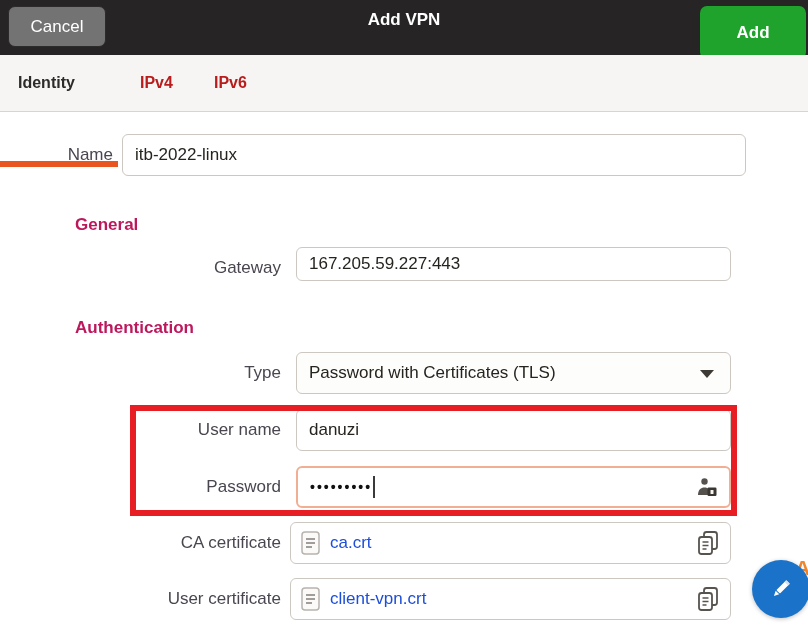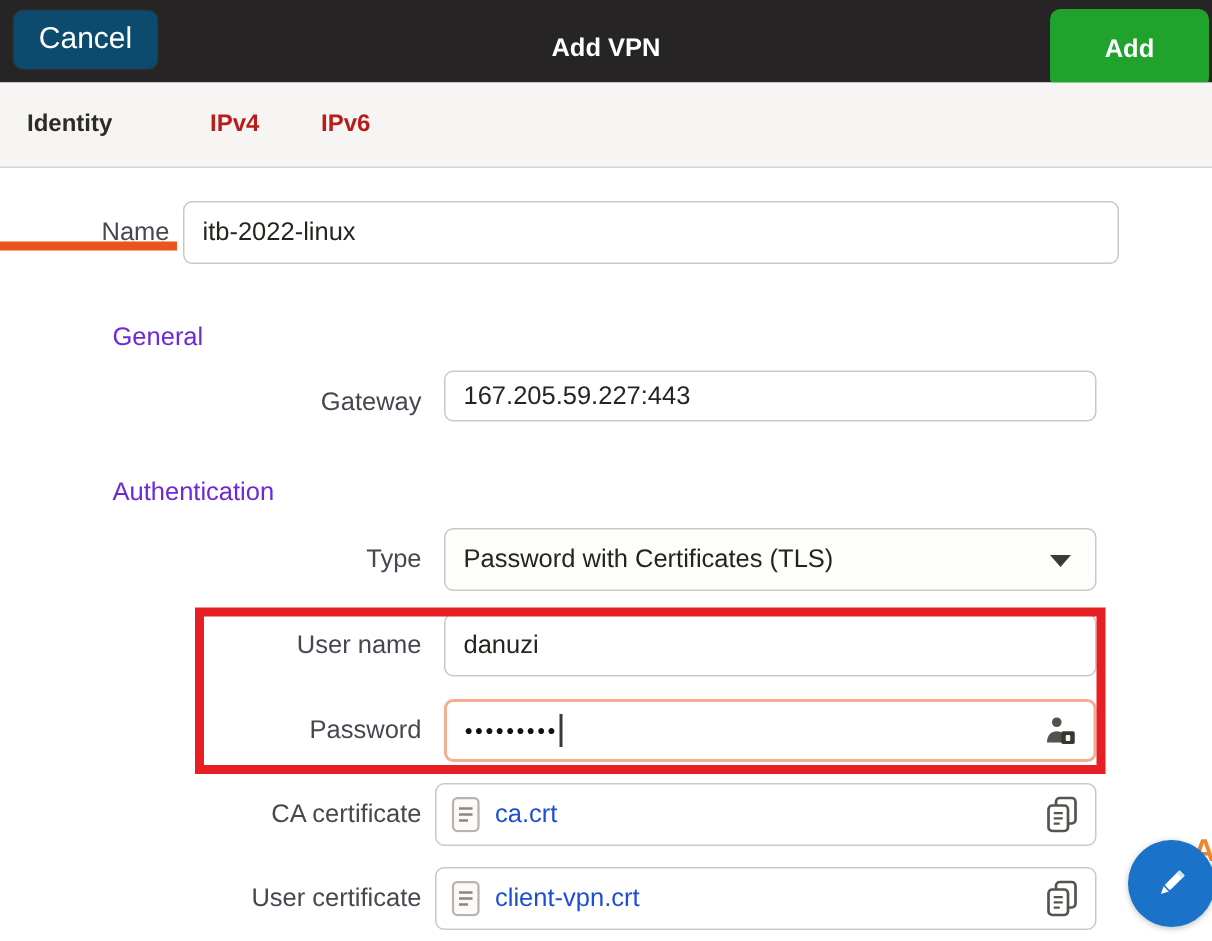--- a/index.html
+++ b/index.html
@@ -9,28 +9,28 @@
     background:#ffffff; position:relative;
     -webkit-font-smoothing:antialiased;
   }
   
   .headerbar {
     position:absolute; left:0; top:0; width:808px; height:55px;
     background:#262424; display:flex; align-items:center;
   }
   .btn-cancel {
     position:absolute; left:8px; top:6px; width:98px; height:41px;
-    background:#0c4a6e; border:1px solid #2d2b2a; border-radius:7px;
-    color:#ffffff; font-size:20px; display:flex; align-items:center; justify-content:center;
+    background:#737373; border:1px solid #2d2b2a; border-radius:7px;
+    color:#ffffff; font-size:17px; display:flex; align-items:center; justify-content:center;
     cursor:pointer;
   }
   .header-title {
     position:absolute; left:0; right:0; top:0; height:40px;
     display:flex; align-items:center; justify-content:center;
-    color:#ffffff; font-weight:bold; font-size:17px; pointer-events:none;margin-top:12px;
+    color:#ffffff; font-weight:bold; font-size:17px; pointer-events:none;
   }
   .btn-add {
     position:absolute; right:2px; top:6px; width:106px; height:53px;
     background:#1fa32d; border:none; border-radius:7px;
     color:#ffffff; font-size:17px; font-weight:bold;
     display:flex; align-items:center; justify-content:center; cursor:pointer;
   }
   
   .tabbar {
     position:absolute; left:0; top:55px; width:808px; height:57px;
@@ -46,21 +46,21 @@
   .tab-underline {
     position:absolute; left:0; top:106px; width:118px; height:6px;
     background:#e9541f;
   }
   
   .form-label {
     position:absolute; text-align:right; font-size:17px; color:#4a4650;
     height:42px; display:flex; align-items:center; justify-content:flex-end;
   }
   .section-heading {
-    position:absolute; font-size:17px; font-weight:normal; color:#6d28d9;
+    position:absolute; font-size:17px; font-weight:bold; color:#be185d;
   }
   .gtk-entry {
     position:absolute; background:#ffffff; border:1px solid #cdc7c2; border-radius:6px;
     font-size:17px; color:#26241f; display:flex; align-items:center;
     padding:12px 12px;
   }
   .gtk-entry.focused { border:2px solid #f2ae93; }
   .combo {
     position:absolute; background:#fdfdfc; border:1px solid #cdc7c2; border-radius:6px;
     font-size:17px; color:#26241f; display:flex; align-items:center;

